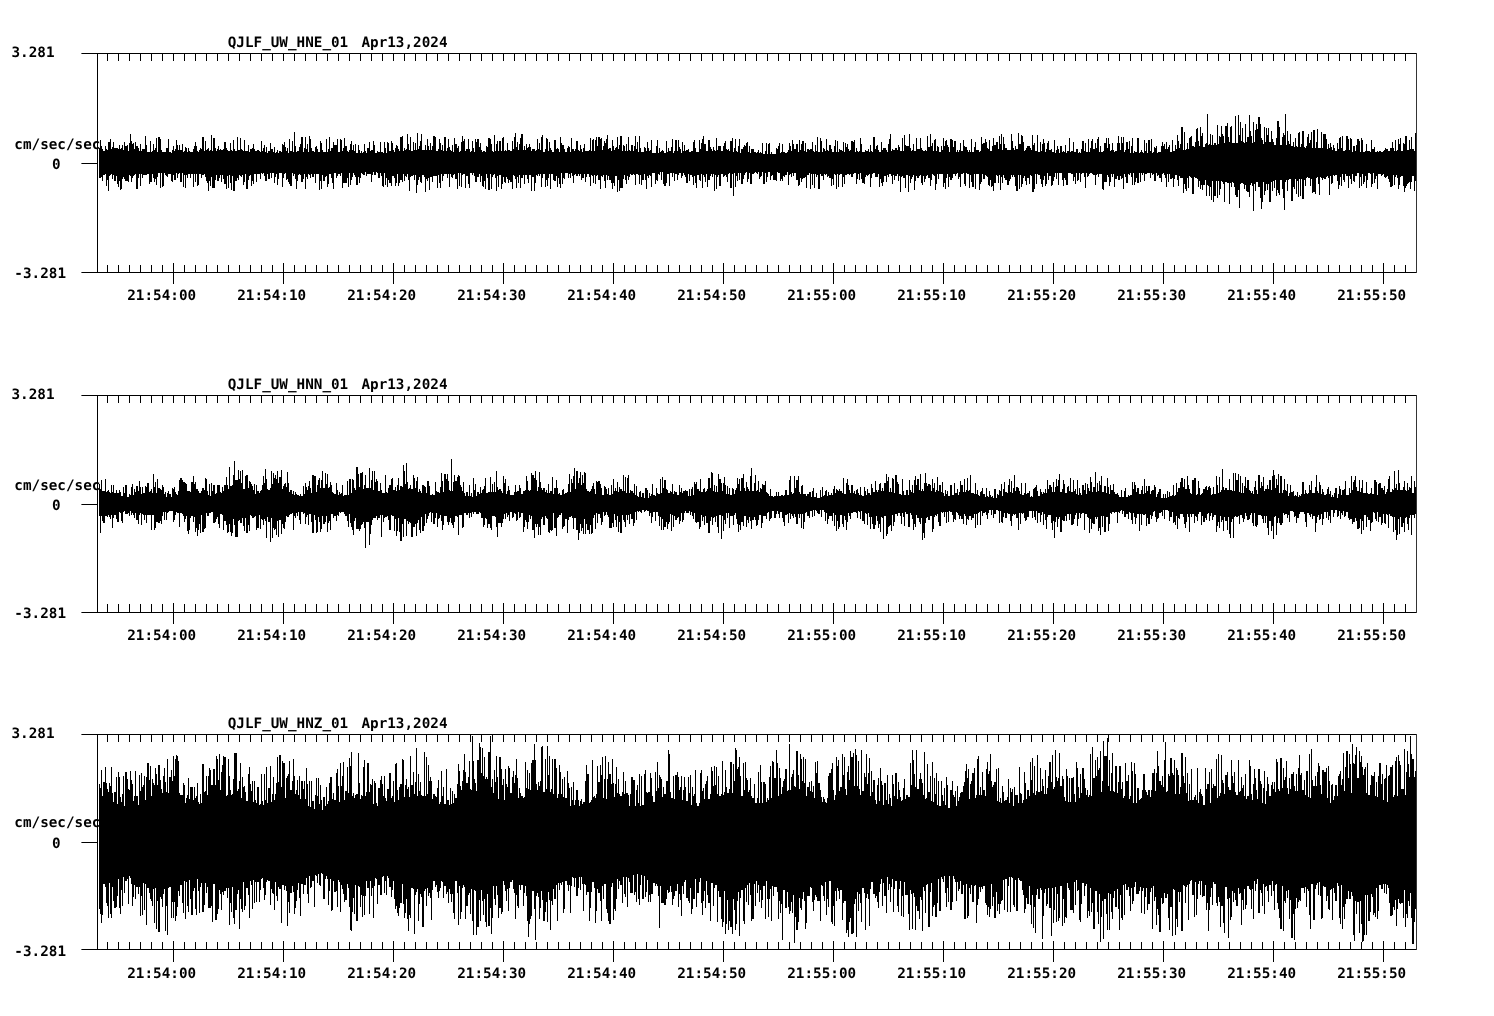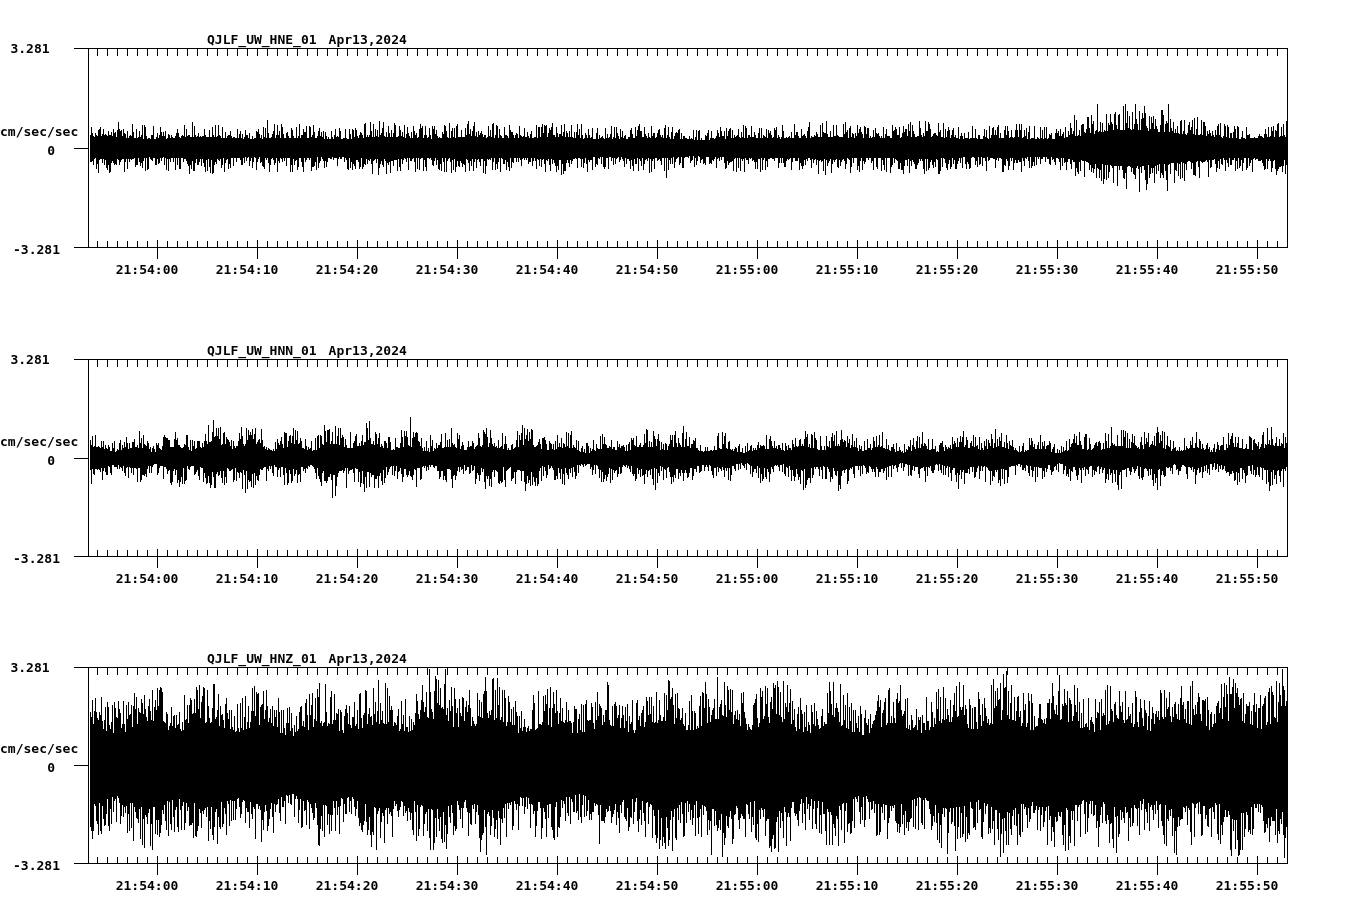--- a/index.html
+++ b/index.html
@@ -17,21 +17,21 @@
   .title {
     position: absolute; left: 185px; top: calc(var(--top) - 15px);
     height: 13px; line-height: 13px; font-size: 13px; white-space: pre; margin-left: 22px;
   }
   .title .date { margin-left: 12px; }
   .ylab {
     position: absolute; font-size: 13px; height: 13px; line-height: 13px;
     text-align: right; white-space: pre;
   }
   .ymax   { left: 0; width: 60px; top: calc(var(--top) - 6px); text-align: center; }
-  .yunits { left: 0; width: 76px; top: calc(var(--top) + (var(--h) / 2) - 23px); }
+  .yunits { left: 13px; width: 76px; top: calc(var(--top) + (var(--h) / 2) - 23px); }
   .yzero  { left: 0; width: 55px; top: calc(var(--top) + (var(--h) / 2) - 4px); }
   .ymin   { left: 0; width: 60px; top: calc(var(--top) + var(--h) - 4px); }
   .plot   { position: absolute; left: 74px; top: calc(var(--top) - 1px); }
   .xlabels {
     position: absolute; left: 78px; top: calc(var(--top) + var(--h) + 16px);
     width: 1205px; height: 14px;
   }
   .xlabels span {
     position: absolute; top: 0; width: 64px; text-align: center;
     font-size: 13px; line-height: 14px; white-space: pre;

